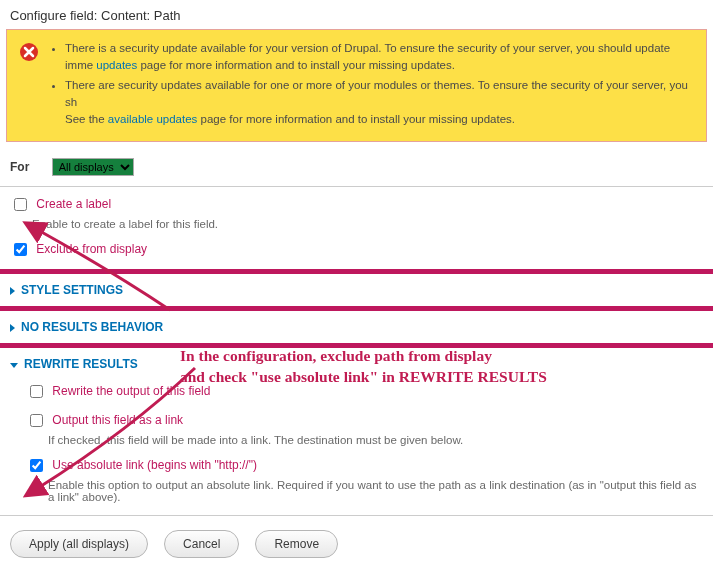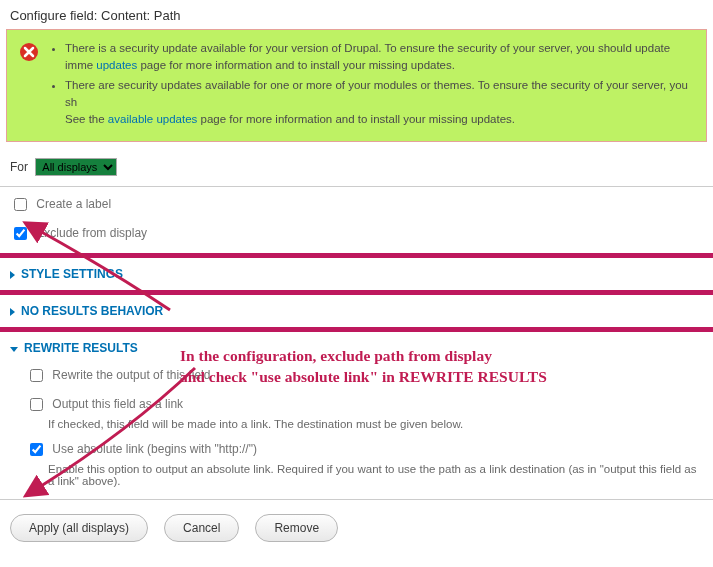--- a/index.html
+++ b/index.html
@@ -11,52 +11,52 @@
     background: #fff;
     width: 713px;
   }
   .dialog-title {
     font-size: 13px;
     padding: 8px 10px 6px;
     color: #333;
   }
   .alert {
     border: 1px solid #e6a29a;
-    background: #bef264;
+    background: #fde047;
     margin: 0 6px 14px 6px;
     padding: 10px 10px 10px 44px;
     position: relative;
     color: #4a4a4a;
     font-size: 11.5px;
     line-height: 1.45;
   }
   .alert .icon-svg {
     position: absolute;
     left: 12px; top: 12px;
   }
   .alert ul { margin: 0; padding-left: 14px; }
   .alert li { margin-bottom: 4px; list-style: disc; }
   .alert a { color: #0071b3; text-decoration: none; }
   .for-row { padding: 2px 10px 10px; font-size: 12px; }
-  .for-row label { font-weight: normal; margin-right: 4px; }
+  .for-row label { font-weight: bold; margin-right: 19px; }
   .for-row select {
     font-size: 11px;
     border: 1px solid #aaa;
     background: #15803d;
     padding: 1px 2px;
   }
   .section {
     border-top: 1px solid #ccc;
     padding: 8px 10px 10px;
   }
   .section:last-of-type { border-bottom: 1px solid #ccc; }
   .opt { margin-bottom: 10px; }
   .opt:last-child { margin-bottom: 0; }
   .opt input[type=checkbox] { margin-right: 6px; vertical-align: middle; }
-  .opt .lbl { color: #737373; font-size: 12px; }
+  .opt .lbl { color: #be185d; font-size: 12px; }
   .opt .desc {
     display: block;
     margin-left: 22px;
     margin-top: 4px;
     color: #696969;
     font-size: 11.5px;
   }
   .collapsible {
     border-top: 5px solid #be185d;
     padding: 0;
@@ -142,20 +142,21 @@
   <label>For</label>
   <select>
     <option>All displays</option>
   </select>
 </div>
 
 <div class="section">
   <div class="opt">
     <input type="checkbox" style="">
     <span class="lbl">Create a label</span>
+    <span class="desc">Enable to create a label for this field.</span>
   </div>
   <div class="opt">
     <input type="checkbox" checked="" style="">
     <span class="lbl">Exclude from display</span>
   </div>
 </div>
 
 <div class="collapsible">
   <div class="collapsible-header">
     <span class="tri"></span><span>STYLE SETTINGS</span>

